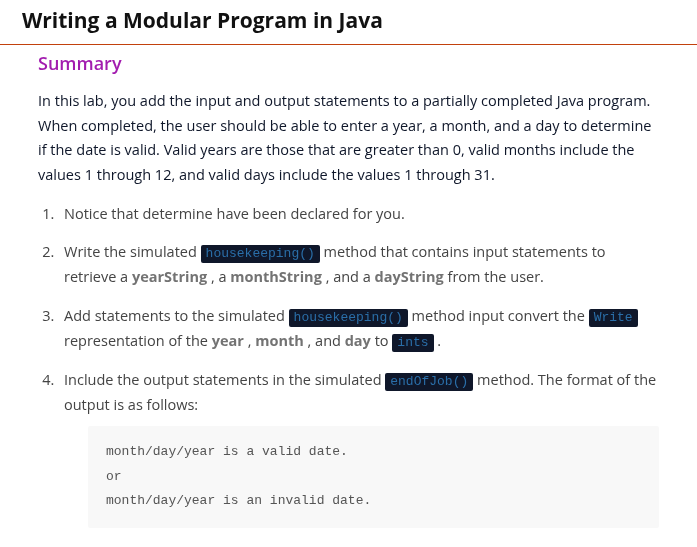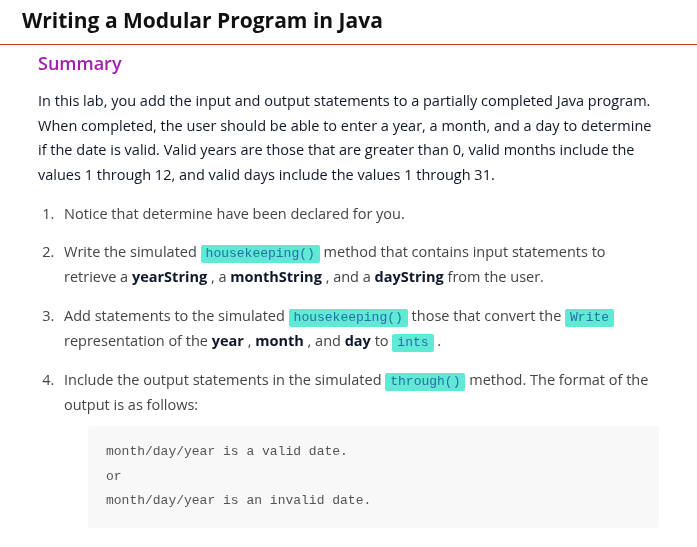--- a/index.html
+++ b/index.html
@@ -37,25 +37,25 @@
     padding-left: 20px;
     margin: 4px 0 12px 0;
   }
   ol li {
     font-size: 14.5px;
     line-height: 1.7;
     color: #444444;
     margin-bottom: 14px;
     padding-left: 6px;
   }
-  .bold { font-weight: 700; color: #0f172a; }
+  .bold { font-weight: 700; color: #737373; }
   code.inline {
     font-family: Consolas, Monaco, "Courier New", monospace;
     font-size: 13px;
-    background: #5eead4;
+    background: #0f172a;
     color: #2a6ea8;
     padding: 1px 5px 2px 5px;
     border-radius: 2px;
   }
   pre.block {
     font-family: Consolas, Monaco, "Courier New", monospace;
     font-size: 13px;
     background: #f8f8f8;
     color: #555555;
     padding: 14px 18px;
@@ -87,36 +87,36 @@
       <span>, a </span>
       <span class="bold">monthString</span>
       <span>, and a </span>
       <span class="bold">dayString</span>
       <span> from the user.</span>
     </li>
 
     <li>
       <span>Add statements to the simulated </span>
       <code class="inline">housekeeping()</code>
-      <span> those that convert the </span>
+      <span> method input convert the </span>
       <code class="inline">Write</code>
       <span> representation of the </span>
       <span class="bold">year</span>
       <span>, </span>
       <span class="bold">month</span>
       <span>, and </span>
       <span class="bold">day</span>
       <span> to </span>
       <code class="inline">ints</code>
       <span> .</span>
     </li>
 
     <li>
       <span>Include the output statements in the simulated </span>
-      <code class="inline">through()</code>
+      <code class="inline">endOfJob()</code>
       <span> method. The format of the output is as follows:</span>
       <pre class="block">month/day/year is a valid date.
 or
 month/day/year is an invalid date.</pre>
     </li>
   </ol>
 
 </div>
 
 </body></html>

